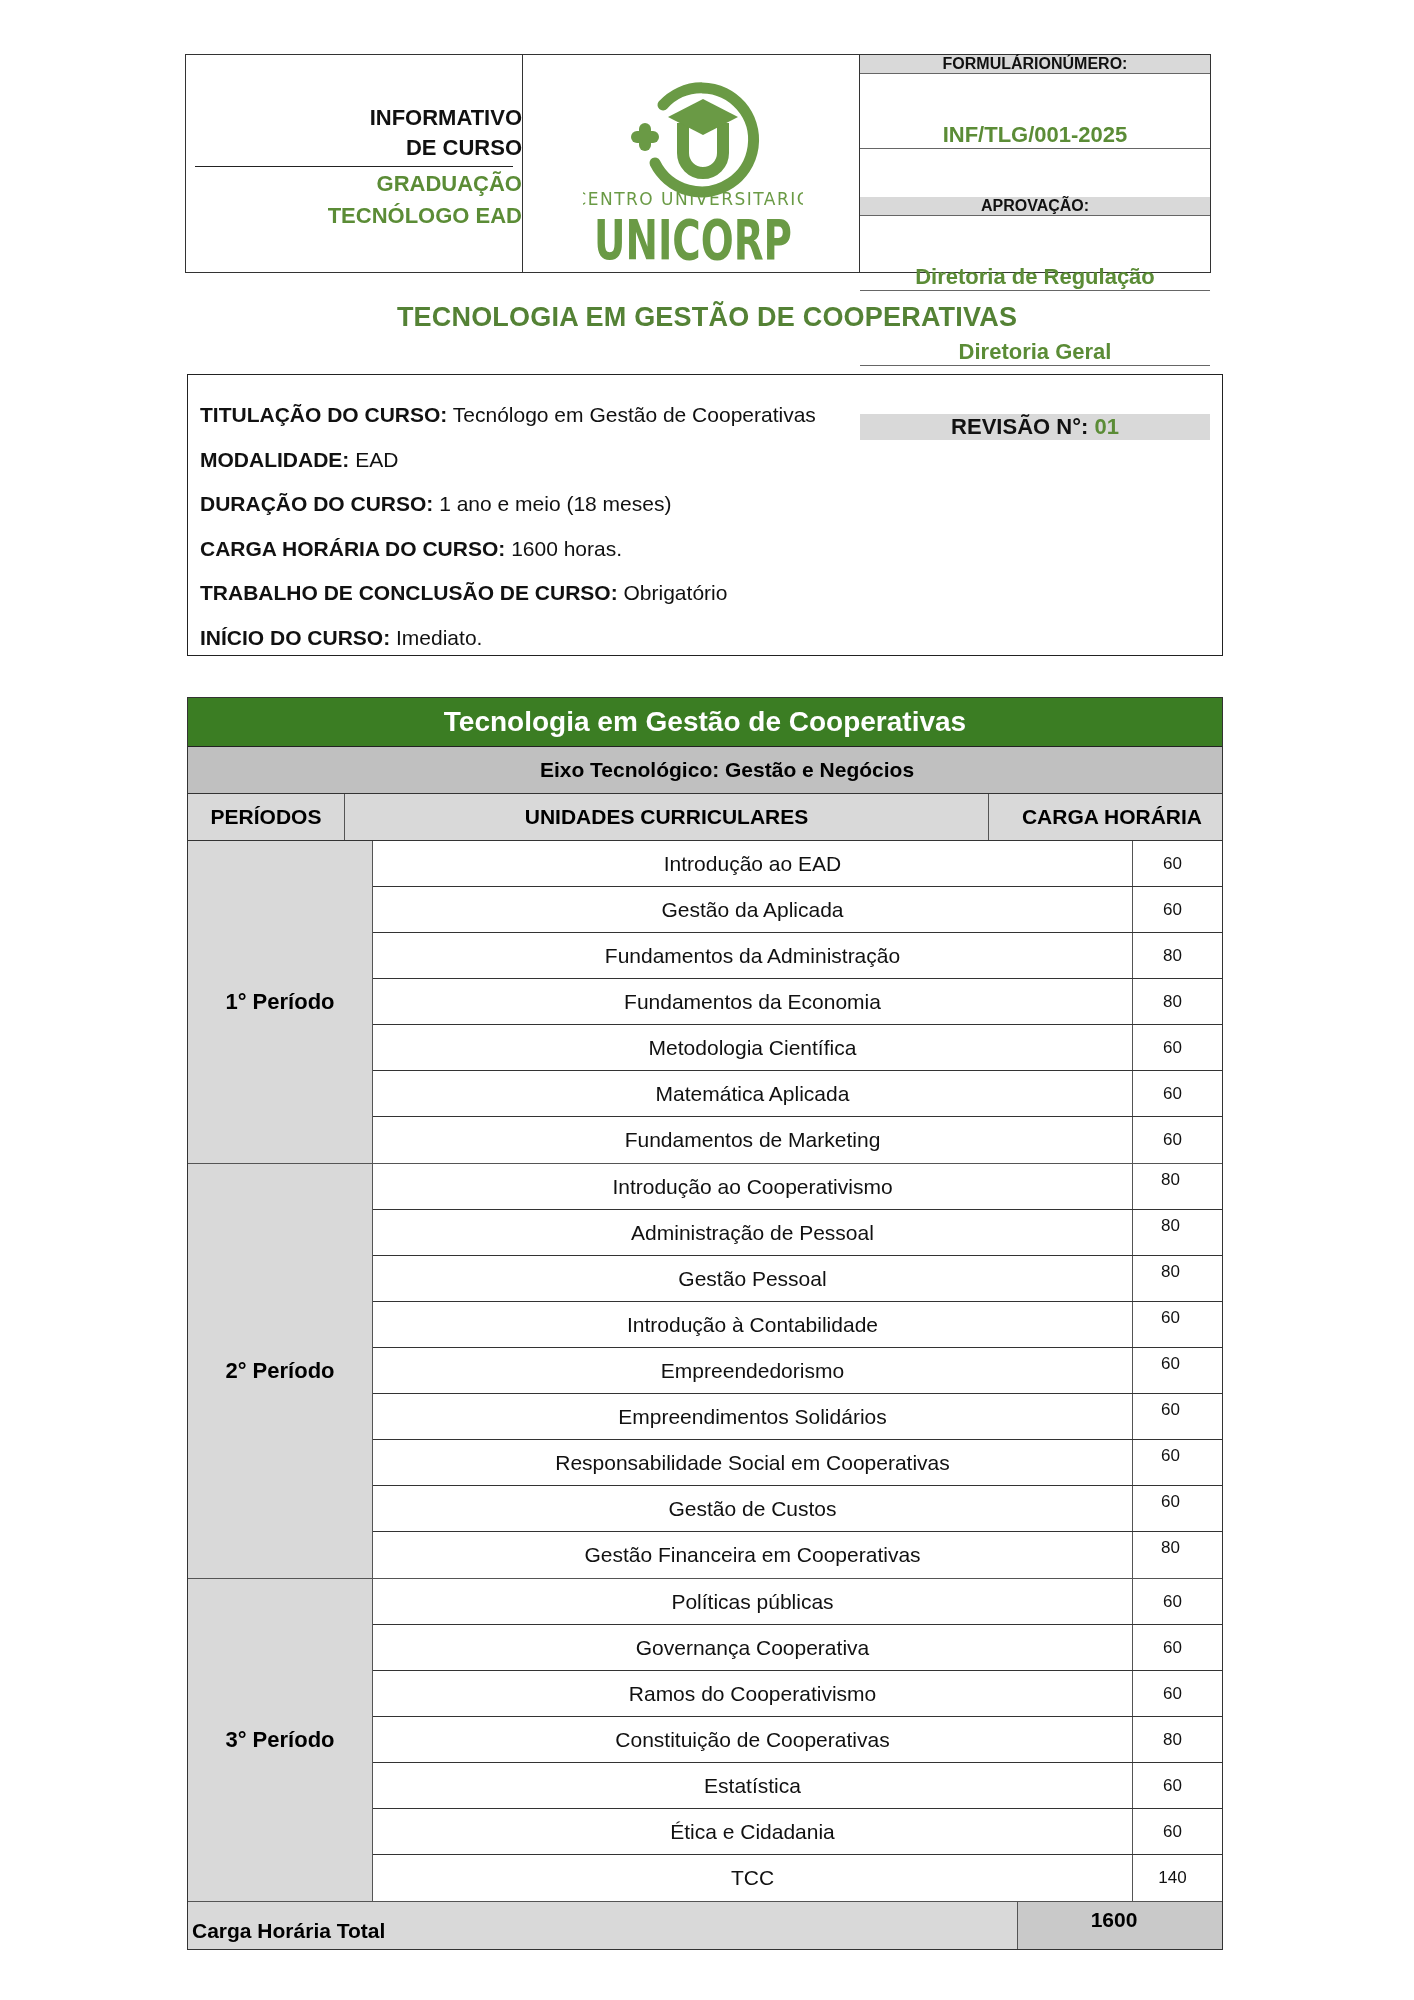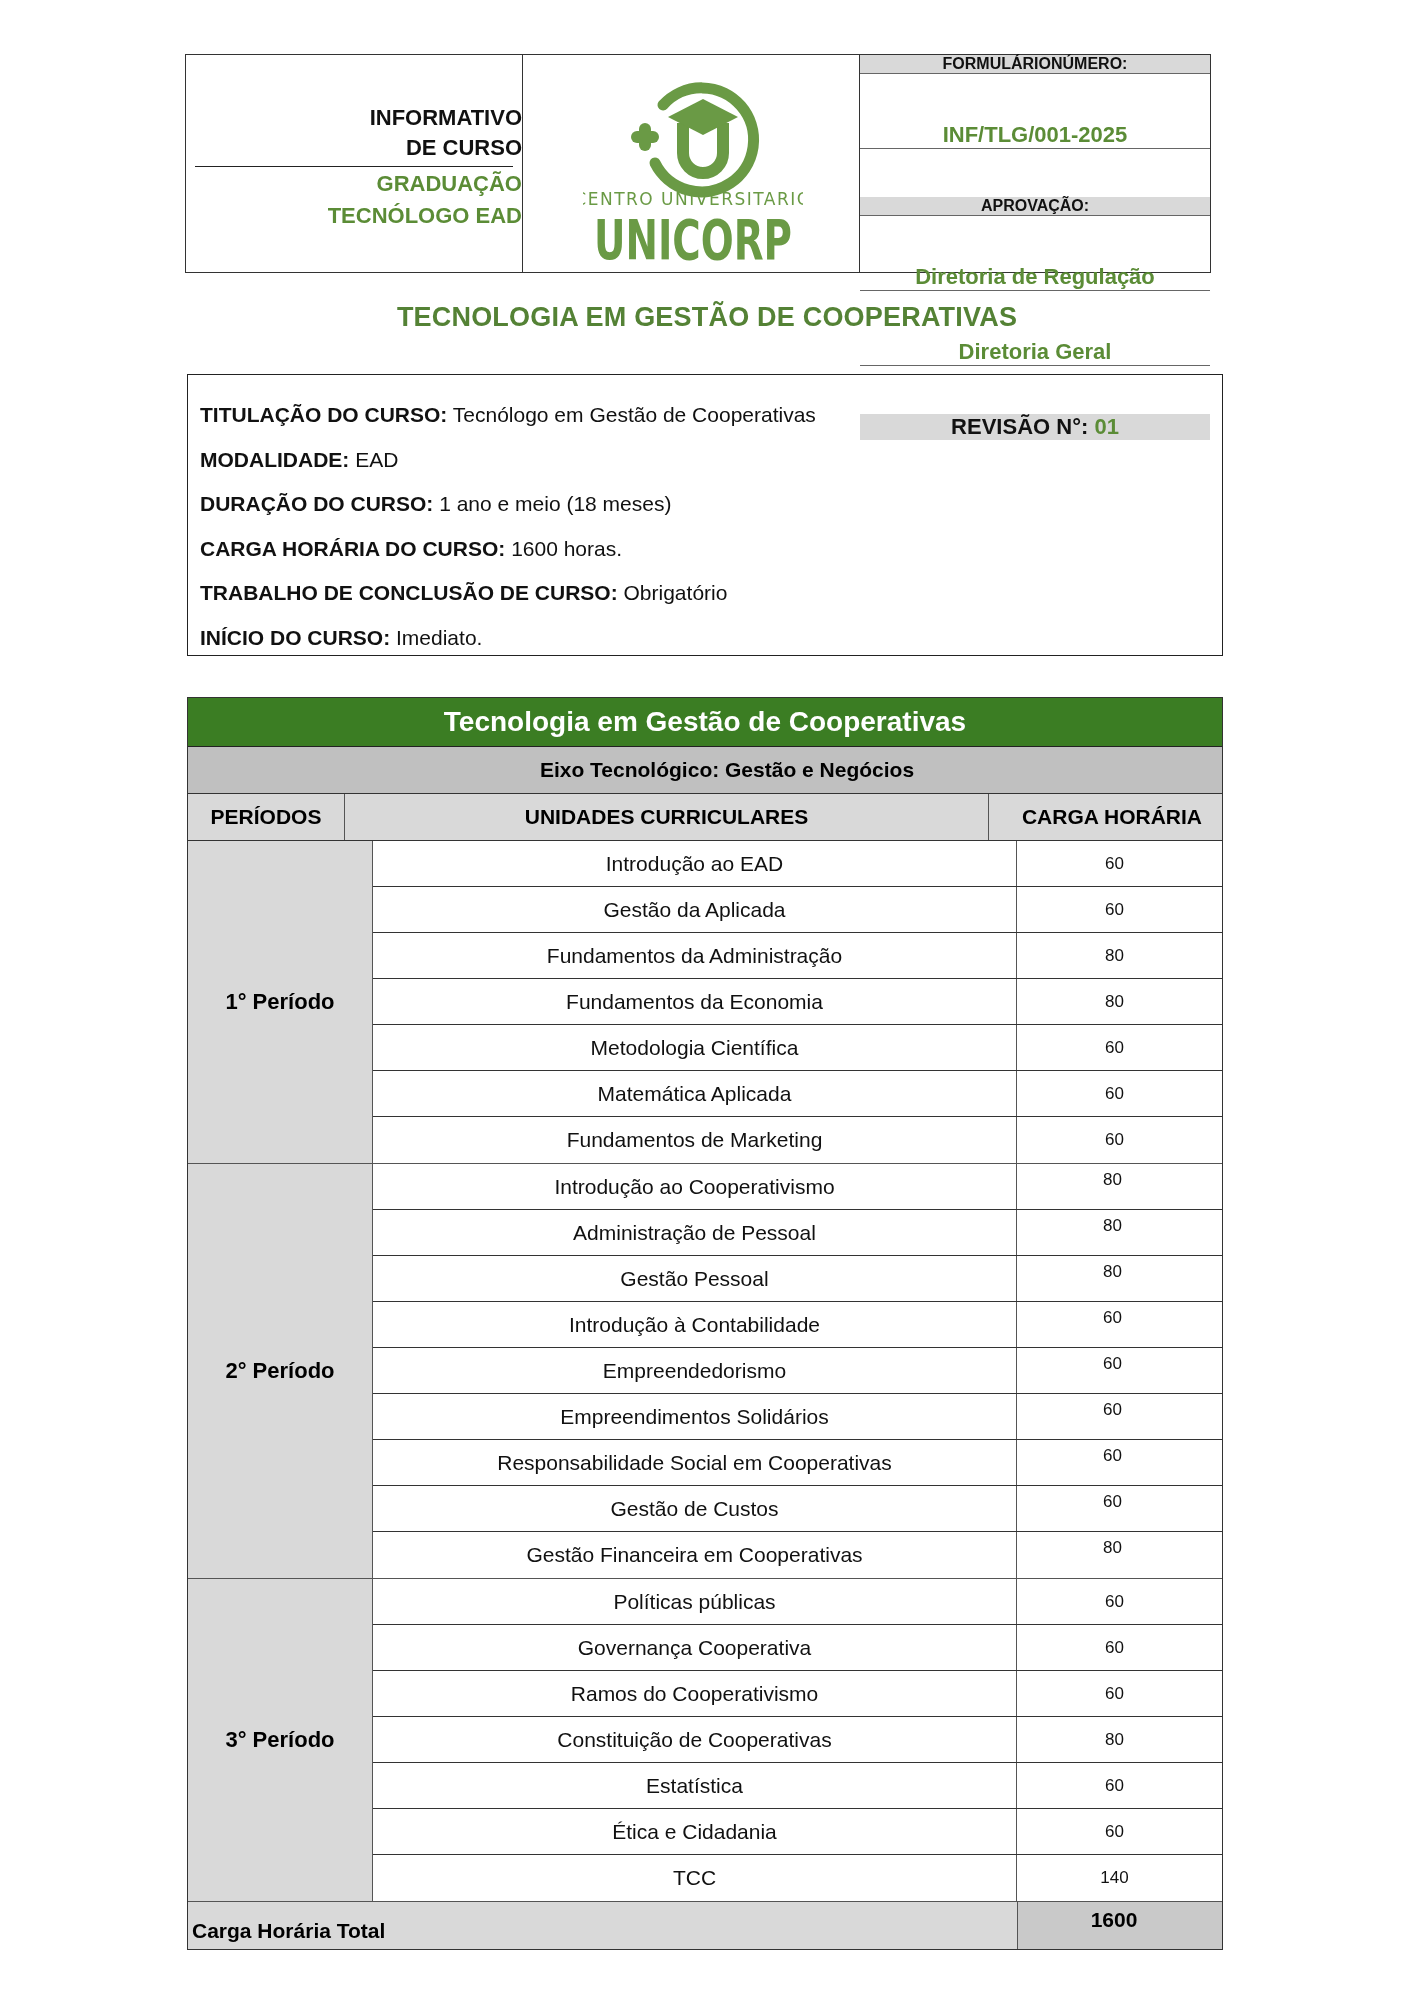--- a/index.html
+++ b/index.html
@@ -39,21 +39,21 @@
   .tbl-cols { height: 47px; display: flex; background: #d9d9d9; border-bottom: 1.5px solid #333; font-weight: bold; font-size: 21px; }
   .c-per { width: 157px; border-right: 1.5px solid #555; display: flex; align-items: center; justify-content: center; }
   .c-unit { width: 644px; border-right: 1.5px solid #555; display: flex; align-items: center; justify-content: center; }
   .c-ch { flex: 1; display: flex; align-items: center; justify-content: flex-end; padding-right: 20px; white-space: nowrap; overflow: hidden; }
 
   .period { display: flex; border-bottom: 1.5px solid #555; }
   .period .pname { width: 185px; background: #d9d9d9; border-right: 1.5px solid #555; display: flex; align-items: center; justify-content: center; font-weight: bold; font-size: 22px; }
   .period .rows { flex: 1; }
   .period .r { height: 46px; display: flex; border-bottom: 1.5px solid #333; background: #fff; }
   .period .r:last-child { border-bottom: none; }
-  .period .r .u { width: 644px; border-right: 1.5px solid #555; display: flex; align-items: center; justify-content: center; font-size: 21px; color: #111; }
+  .period .r .u { width: 760px; border-right: 1.5px solid #555; display: flex; align-items: center; justify-content: center; font-size: 21px; color: #111; }
   .period .r .h { flex: 1; display: flex; align-items: center; justify-content: center; font-size: 17px; color: #111; padding-right: 10px; }
   .period.top-val .r .h { align-items: flex-start; padding-top: 6px; padding-right: 14px; }
 
   .total { height: 47px; display: flex; }
   .total .tl { width: 830px; background: #d9d9d9; border-right: 1.5px solid #555; display: flex; align-items: flex-end; padding: 0 0 6px 4px; font-weight: bold; font-size: 21px; }
   .total .tv { flex: 1; background: #c9c9c9; display: flex; justify-content: center; align-items: flex-start; padding-top: 6px; padding-right: 12px; font-weight: bold; font-size: 21px; }
 </style>
 </head>
 <body>
 

